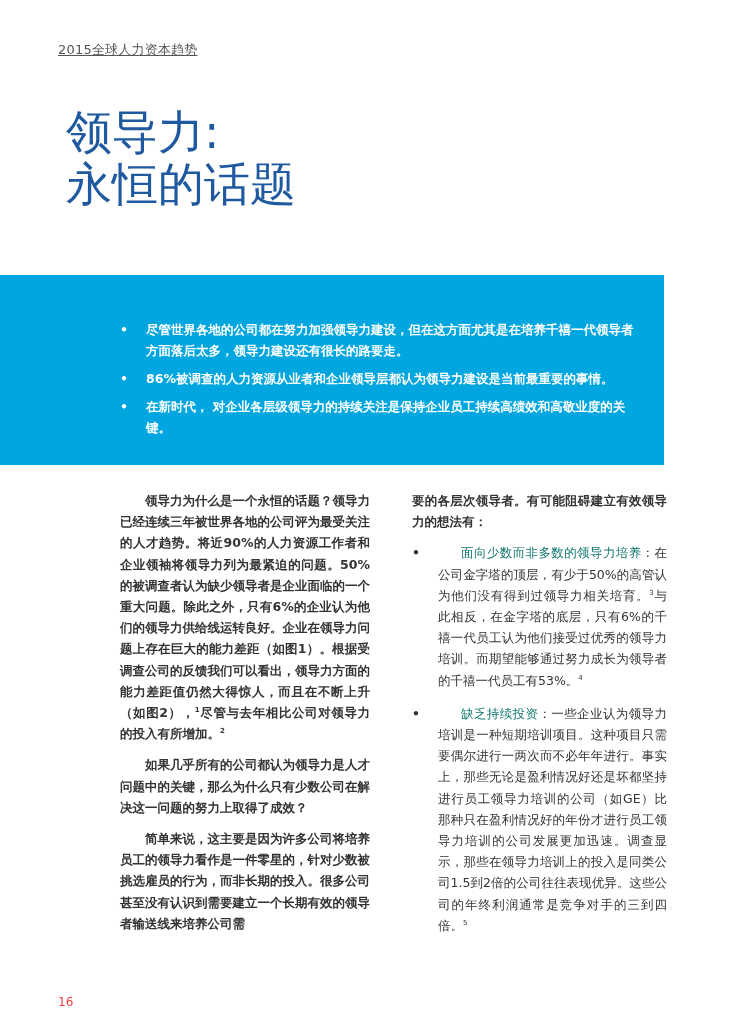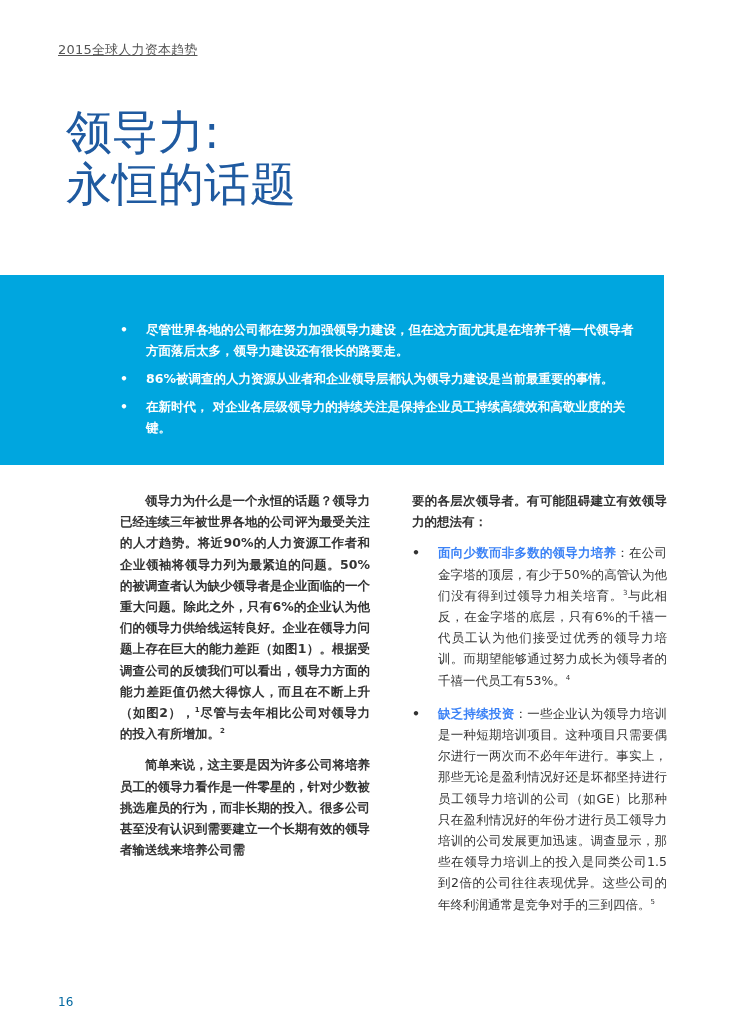--- a/index.html
+++ b/index.html
@@ -13,23 +13,23 @@
   .summary li { position:relative; padding-left:26px; color:#fff; font-size:12.5px; font-weight:bold; line-height:21px; margin-bottom:7px; }
   .summary li .bullet { position:absolute; left:0; top:0; }
   .col { position:absolute; font-size:12.5px; line-height:21.2px; color:#333; }
   .col p { margin:0 0 10px 0; text-indent:2em; text-align:justify;font-weight:bold; }
   .col-left { left:120px; top:490px; width:250px; }
   .col-right { left:412px; top:490px; width:255px; }
   .col-right p.lead { text-indent:0; }
   .col-right ul { list-style:none; margin:6px 0 0 0; padding:0; }
   .col-right li { position:relative; padding-left:26px; margin-bottom:12px; text-align:justify; }
   .col-right li .bullet { position:absolute; left:0; top:0; font-weight:bold; }
-  .col-right li b { font-weight:bold; color:#3b82f6; }
+  .col-right li b { font-weight:normal; color:#0f766e;margin-left:23px; }
   sup { font-size:7px; vertical-align:super; line-height:0; }
-  .page-num { position:absolute; left:58px; top:995px; font-size:12px; color:#0369a1; }
+  .page-num { position:absolute; left:58px; top:995px; font-size:12px; color:#ef4444; }
 </style>
 </head>
 <body>
 
 <div class="running-head">2015全球人力资本趋势</div>
 
 <h1 class="title">
   <span>领导力:</span>
   <span>永恒的话题</span>
 </h1>
@@ -46,20 +46,21 @@
     </li>
     <li>
       <span class="bullet">•</span>
       <span>在新时代， 对企业各层级领导力的持续关注是保持企业员工持续高绩效和高敬业度的关键。</span>
     </li>
   </ul>
 </div>
 
 <div class="col col-left">
   <p><span>领导力为什么是一个永恒的话题？领导力已经连续三年被世界各地的公司评为最受关注的人才趋势。将近90%的人力资源工作者和企业领袖将领导力列为最紧迫的问题。50%的被调查者认为缺少领导者是企业面临的一个重大问题。除此之外，只有6%的企业认为他们的领导力供给线运转良好。企业在领导力问题上存在巨大的能力差距（如图1）。根据受调查公司的反馈我们可以看出，领导力方面的能力差距值仍然大得惊人，而且在不断上升（如图2），</span><sup>1</sup><span>尽管与去年相比公司对领导力的投入有所增加。</span><sup>2</sup></p>
+  <p>如果几乎所有的公司都认为领导力是人才问题中的关键，那么为什么只有少数公司在解决这一问题的努力上取得了成效？</p>
   <p>简单来说，这主要是因为许多公司将培养员工的领导力看作是一件零星的，针对少数被挑选雇员的行为，而非长期的投入。很多公司甚至没有认识到需要建立一个长期有效的领导者输送线来培养公司需</p>
 </div>
 
 <div class="col col-right">
   <p class="lead">要的各层次领导者。有可能阻碍建立有效领导力的想法有：</p>
   <ul>
     <li>
       <span class="bullet">•</span>
       <b>面向少数而非多数的领导力培养</b><span>：在公司金字塔的顶层，有少于50%的高管认为他们没有得到过领导力相关培育。</span><sup>3</sup><span>与此相反，在金字塔的底层，只有6%的千禧一代员工认为他们接受过优秀的领导力培训。而期望能够通过努力成长为领导者的千禧一代员工有53%。</span><sup>4</sup>
     </li>

